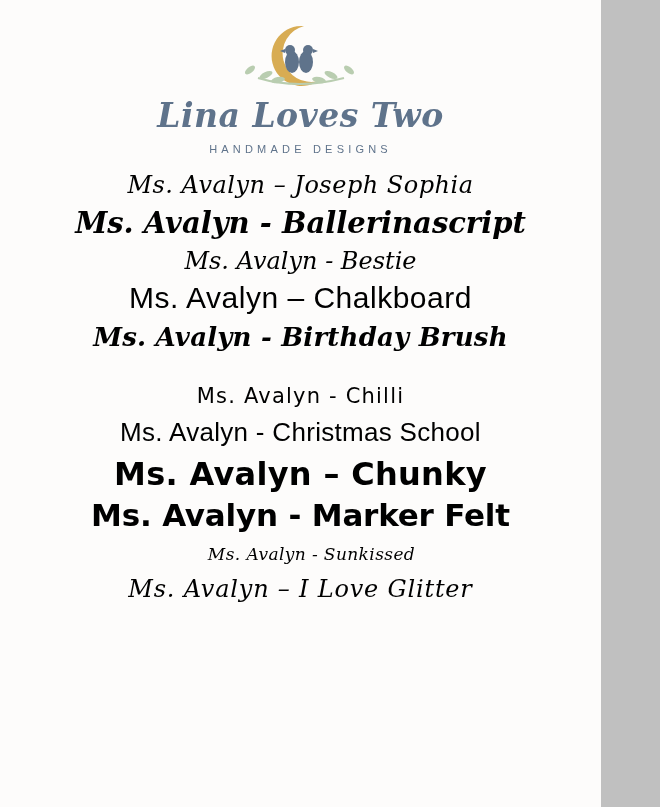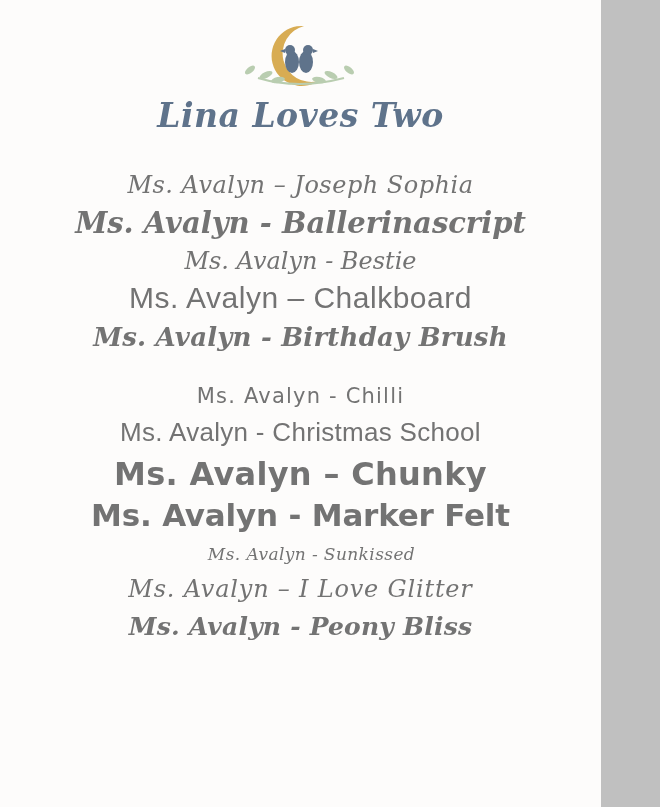--- a/index.html
+++ b/index.html
@@ -71,21 +71,21 @@
   }
   .samples {
     position: absolute;
     left: 0;
     top: 165px;
     width: 601px;
   }
   .sample {
     width: 601px;
     text-align: center;
-    color: #737373;
+    color: #000000;
     white-space: nowrap;
   }
 
   
   .s-joseph {
     font-family: "DejaVu Serif", serif;
     font-style: italic;
     font-size: 24px;
     letter-spacing: 0.5px;
     padding: 6px 0 4px;
@@ -202,33 +202,33 @@
             <ellipse cx="80" cy="57" rx="7" ry="3" transform="rotate(-25 80 57)"></ellipse>
             <ellipse cx="92" cy="62" rx="7" ry="3" transform="rotate(-12 92 62)"></ellipse>
             <ellipse cx="145" cy="57" rx="7" ry="3" transform="rotate(25 145 57)"></ellipse>
             <ellipse cx="133" cy="62" rx="7" ry="3" transform="rotate(12 133 62)"></ellipse>
             <ellipse cx="64" cy="52" rx="6" ry="3" transform="rotate(-40 64 52)"></ellipse>
             <ellipse cx="163" cy="52" rx="6" ry="3" transform="rotate(40 163 52)"></ellipse>
           </g>
         </svg>
       </div>
       <div class="brand-name">Lina Loves Two</div>
+      <div class="brand-tagline">HANDMADE DESIGNS</div>
     </div>
 
     <div class="samples">
       <div class="sample s-joseph">Ms. Avalyn – Joseph Sophia</div>
       <div class="sample s-ballerina">Ms. Avalyn - Ballerinascript</div>
       <div class="sample s-bestie">Ms. Avalyn - Bestie</div>
       <div class="sample s-chalkboard">Ms. Avalyn – Chalkboard</div>
       <div class="sample s-birthday">Ms. Avalyn - Birthday Brush</div>
       <div class="sample s-chilli">Ms. Avalyn - Chilli</div>
       <div class="sample s-christmas">Ms. Avalyn - Christmas School</div>
       <div class="sample s-chunky">Ms. Avalyn – Chunky</div>
       <div class="sample s-marker">Ms. Avalyn - Marker Felt</div>
       <div class="sample s-sunkissed">Ms. Avalyn - Sunkissed</div>
       <div class="sample s-glitter">Ms. Avalyn – I Love Glitter</div>
-      <div class="sample s-peony">Ms. Avalyn - Peony Bliss</div>
     </div>
 
   </div>
 
   <div class="right-gutter"></div>
 </div>
 
 </body></html>

